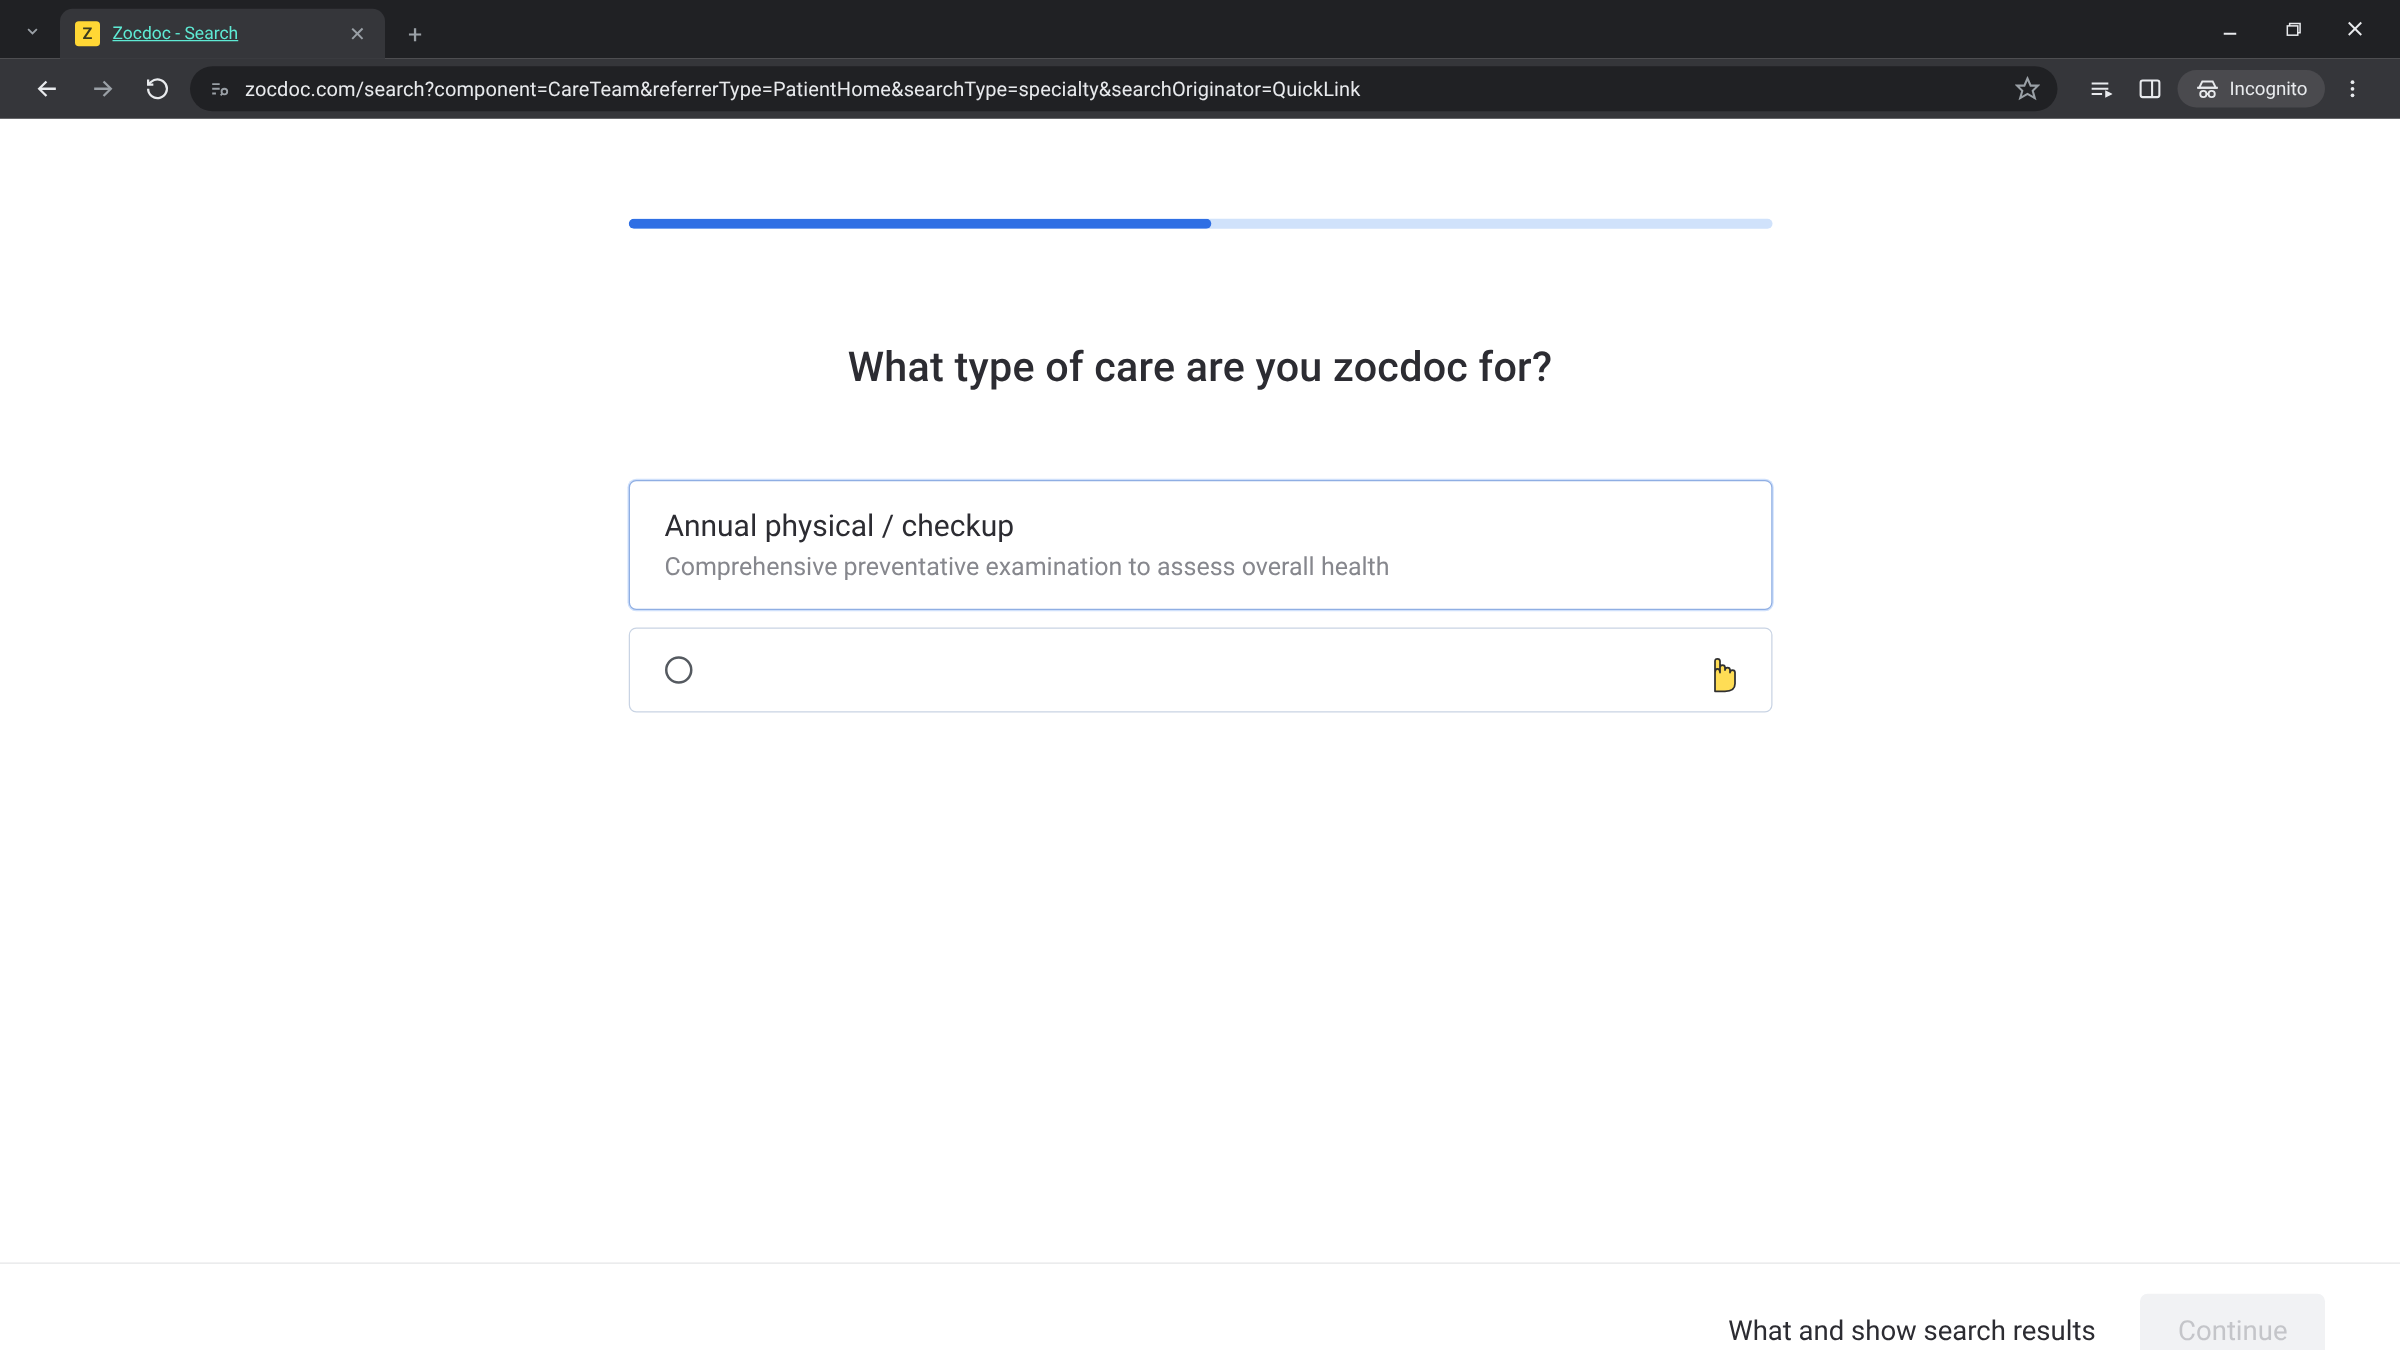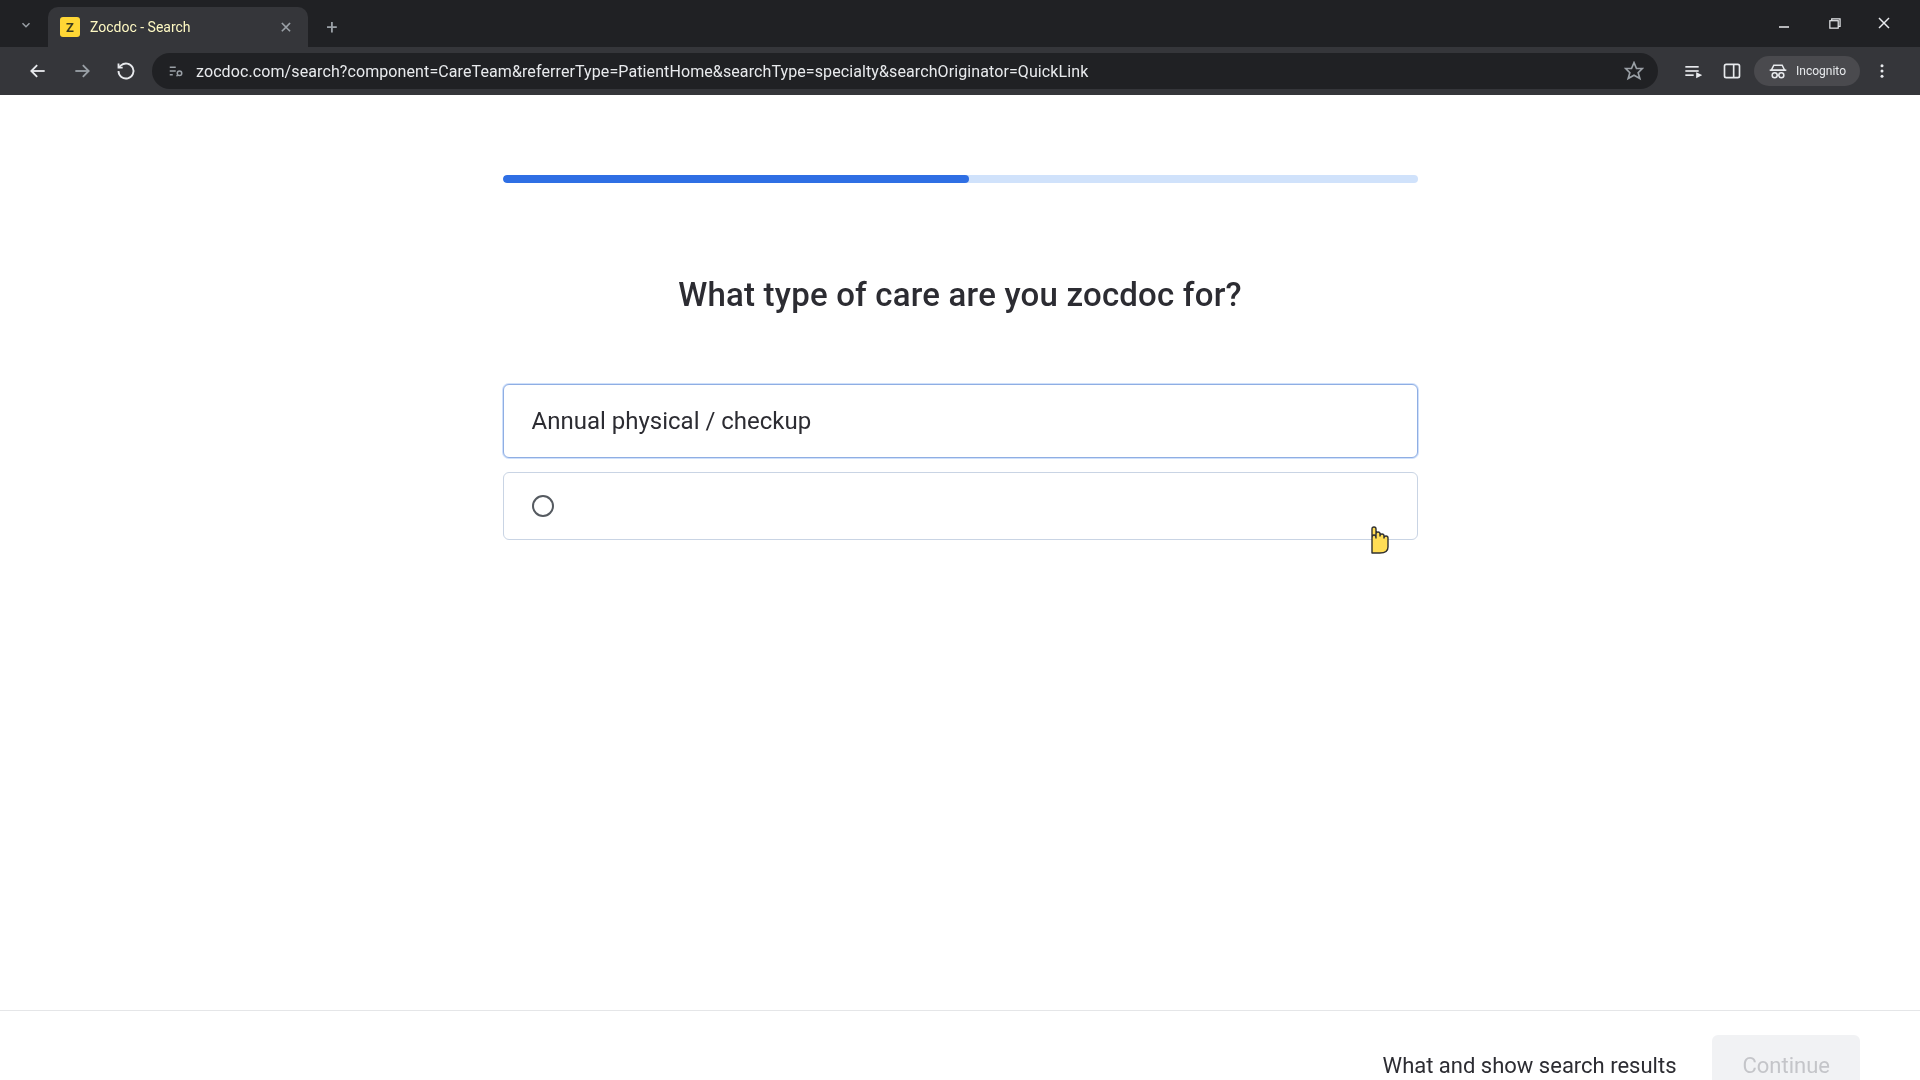--- a/index.html
+++ b/index.html
@@ -3,37 +3,37 @@
 <meta charset="utf-8">
 <style>
 * { margin: 0; padding: 0; box-sizing: border-box; }
 body { font-family: -apple-system, BlinkMacSystemFont, "Segoe UI", Roboto, Helvetica, Arial, sans-serif; background: #fff; width: 1920px; height: 1080px; overflow: hidden; }
 
 
 .browser-chrome { background: #202124; height: 47px; display: flex; align-items: flex-end; padding-left: 8px; }
 .tab-dropdown { width: 36px; height: 36px; display: flex; align-items: center; justify-content: center; color: #9aa0a6; margin-right: 4px; margin-bottom: 4px; cursor: pointer; border-radius: 50%; }
 .tab { background: #35363a; height: 40px; border-radius: 10px 10px 0 0; display: flex; align-items: center; padding: 0 12px; min-width: 260px; gap: 10px; position: relative; }
 .favicon { width: 20px; height: 20px; background: #ffd735; border-radius: 3px; display: flex; align-items: center; justify-content: center; color: #3b3b1f; font-weight: 700; font-size: 13px; }
-.tab-title { color: #fef9c3; font-size: 14px; flex: 1; }
+.tab-title { color: #5eead4; font-size: 14px; flex: 1; text-decoration: underline; }
 .tab-close { color: #9aa0a6; font-size: 16px; cursor: pointer; width: 20px; text-align: center; }
 .new-tab { color: #9aa0a6; font-size: 20px; width: 36px; height: 36px; display: flex; align-items: center; justify-content: center; cursor: pointer; margin-left: 6px; margin-bottom: 2px; }
 .window-controls { margin-left: auto; display: flex; gap: 18px; padding: 0 20px 8px 0; color: #e8eaed; }
 .win-btn { width: 32px; height: 32px; display: flex; align-items: center; justify-content: center; cursor: pointer; }
 
 
 .toolbar { background: #35363a; height: 48px; display: flex; align-items: center; padding: 0 20px; gap: 8px; }
 .nav-btn { width: 36px; height: 36px; display: flex; align-items: center; justify-content: center; color: #9aa0a6; border-radius: 50%; cursor: pointer; }
 .nav-btn.enabled { color: #e8eaed; }
 .omnibox { flex: 1; background: #202124; border-radius: 24px; height: 36px; display: flex; align-items: center; padding: 0 14px; gap: 12px; }
 .site-info { color: #9aa0a6; display: flex; align-items: center; }
 .url { color: #e8eaed; font-size: 16px; letter-spacing: 0.1px; }
 .omni-right { margin-left: auto; display: flex; align-items: center; gap: 8px; color: #9aa0a6; }
 .toolbar-right { display: flex; align-items: center; gap: 4px; margin-left: 8px; }
 .tb-icon { width: 36px; height: 36px; display: flex; align-items: center; justify-content: center; color: #e8eaed; cursor: pointer; }
-.incognito-pill { display: flex; align-items: center; gap: 8px; background: #4a4a4e; color: #e8eaed; border-radius: 20px; padding: 6px 14px; font-size: 12px; cursor: pointer; }
+.incognito-pill { display: flex; align-items: center; gap: 8px; background: #4a4a4e; color: #e8eaed; border-radius: 20px; padding: 6px 14px; font-size: 15px; cursor: pointer; }
 
 
 .page { background: #fff; height: calc(1080px - 95px); position: relative; }
 .progress-wrap { width: 915px; height: 8px; background: #d0e2fb; border-radius: 6px; margin: 80px auto 0; overflow: hidden; }
 .progress-fill { height: 100%; background: #2f6fe4; border-radius: 6px; }
 .question { text-align: center; font-size: 33px; font-weight: 500; color: #2c2c32; margin-top: 92px; letter-spacing: 0.2px; }
 .options { width: 915px; margin: 70px auto 0; display: flex; flex-direction: column; gap: 14px; }
 .option-card { border: 1px solid #c9d4e4; border-radius: 6px; padding: 22px 28px; display: flex; align-items: center; justify-content: space-between; cursor: pointer; background: #fff; }
 .option-card.hover { border-color: #8faee3; box-shadow: 0 0 0 1px #cfe0fb; }
 .option-text { display: flex; flex-direction: column; gap: 6px; }
@@ -164,20 +164,21 @@
   <div class="progress-wrap">
     <div class="progress-fill" style="width:51%"></div>
   </div>
 
   <h1 class="question">What type of care are you zocdoc for?</h1>
 
   <div class="options">
     <div class="option-card hover">
       <div class="option-text">
         <div class="option-title">Annual physical / checkup</div>
+        <div class="option-desc">Comprehensive preventative examination to assess overall health</div>
       </div>
 
     </div>
     <div class="option-card">
       <div class="radio-ring"></div>
     </div>
   </div>
 
   <div class="page-footer">
     <span class="skip-link">What and show search results</span>

